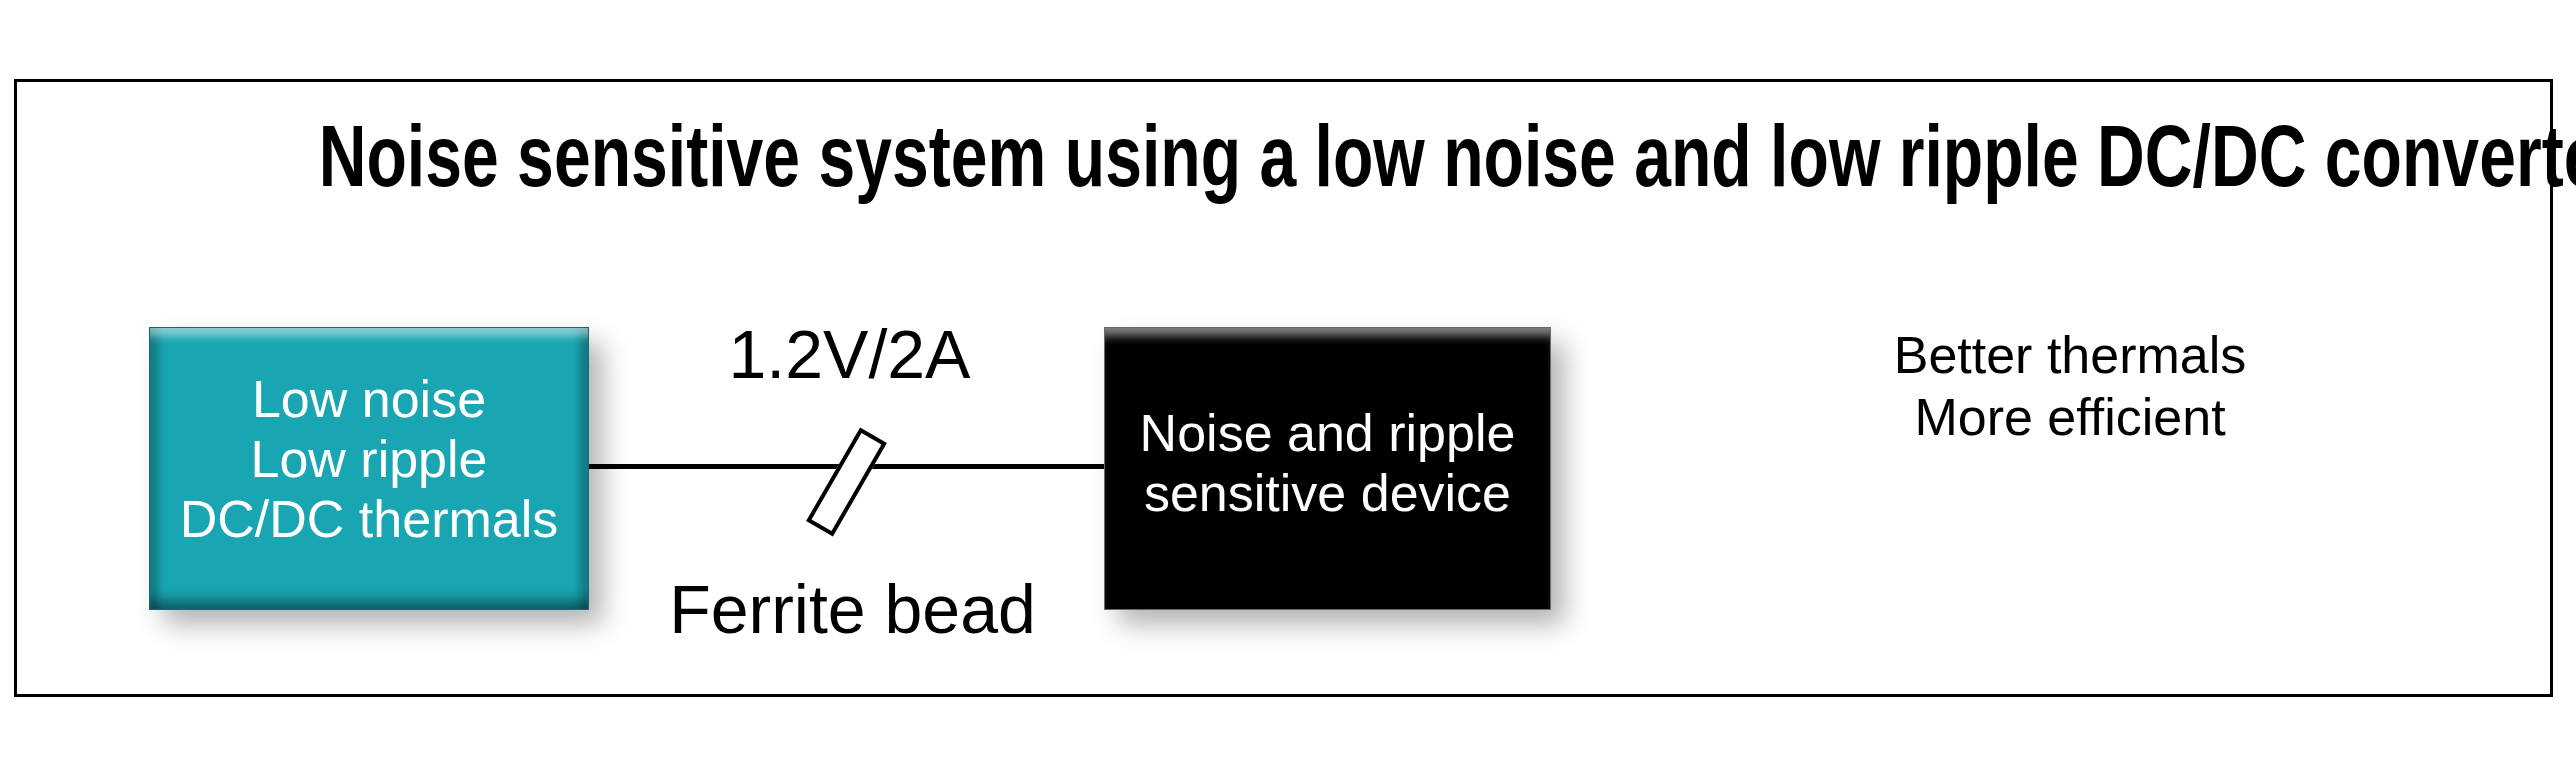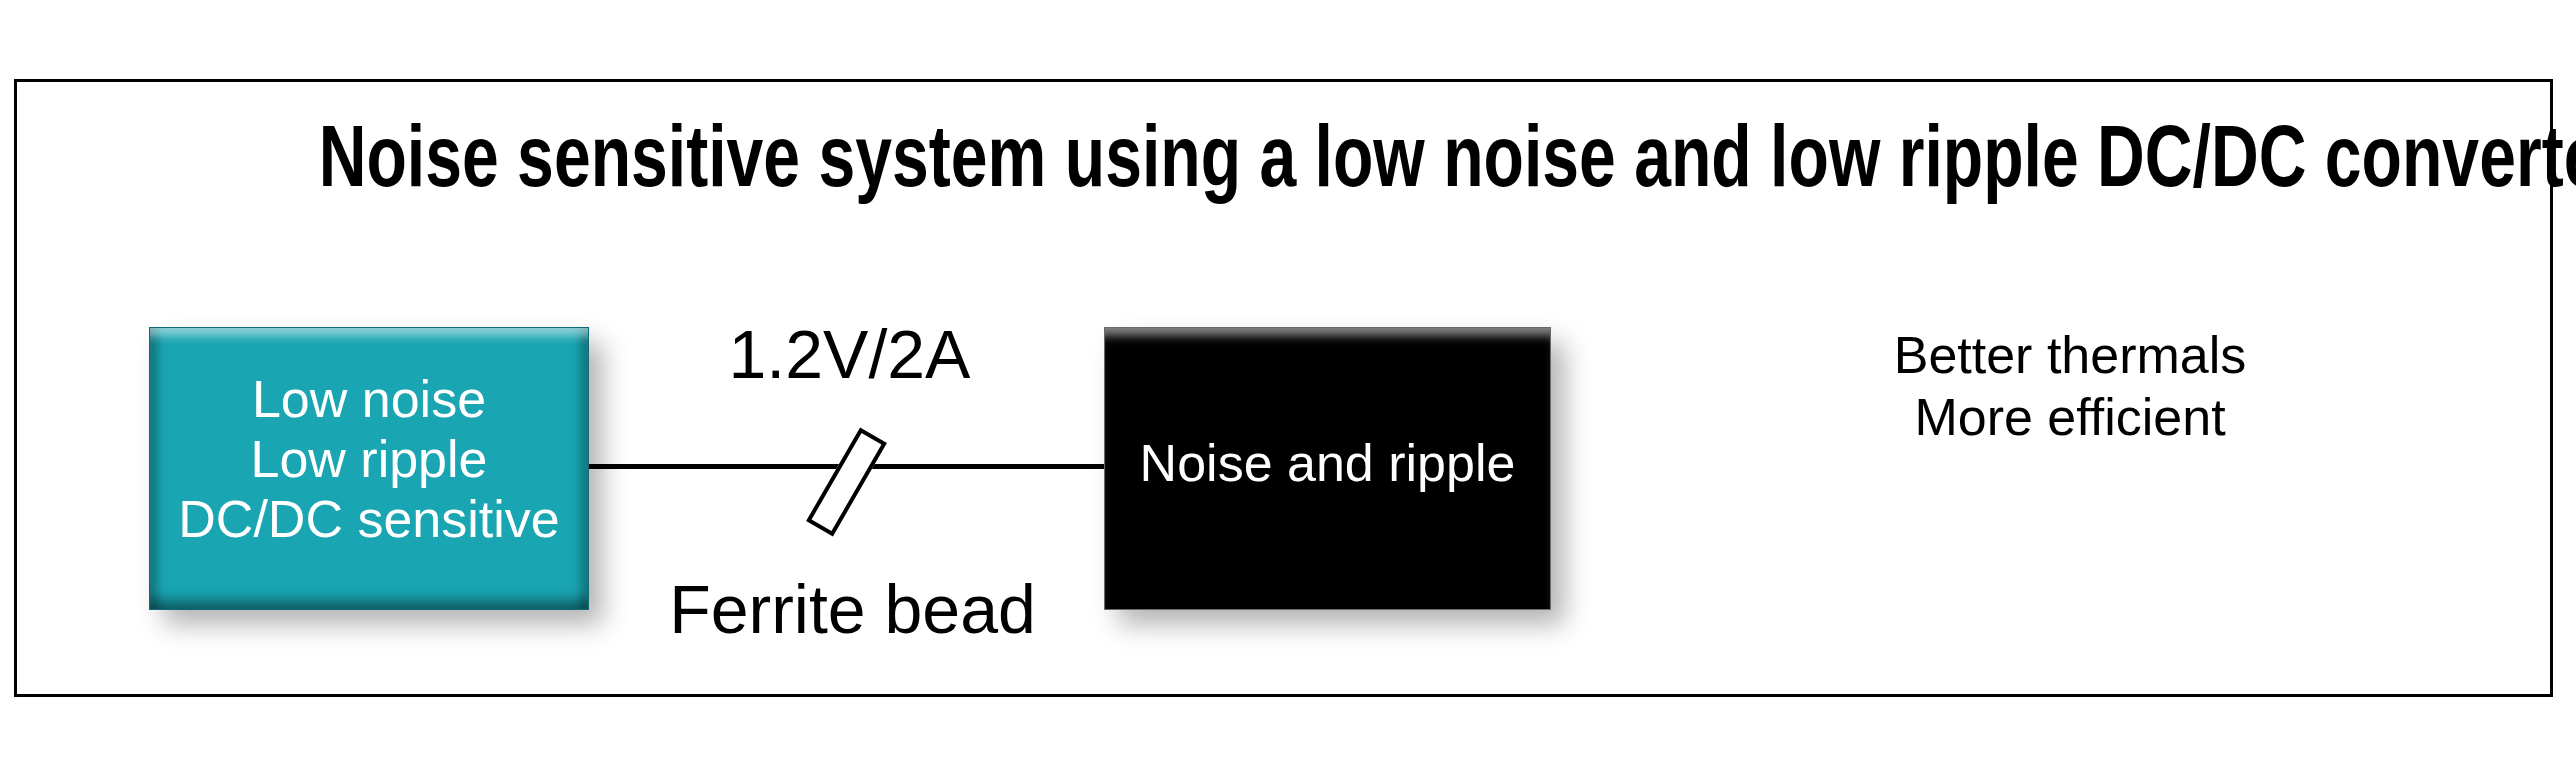--- a/index.html
+++ b/index.html
@@ -120,25 +120,26 @@
 
 <div class="frame"></div>
 
 <h1 class="title">Noise sensitive system using a low noise and low ripple DC/DC converter</h1>
 
 <div class="connector"></div>
 
 <div class="block block-converter" style="background-color: rgb(25, 165, 178);">
   <div>Low noise</div>
   <div>Low ripple</div>
-  <div>DC/DC sensitive</div>
+  <div>DC/DC thermals</div>
 </div>
 
 <div class="block block-device" style="background-color: #000000;">
   <div>Noise and ripple</div>
+  <div>sensitive device</div>
 </div>
 
 <div class="bead"></div>
 
 <div class="label label-rail">1.2V/2A</div>
 
 <div class="label label-ferrite">Ferrite bead</div>
 
 <div class="benefits">
   <div>Better thermals</div>

